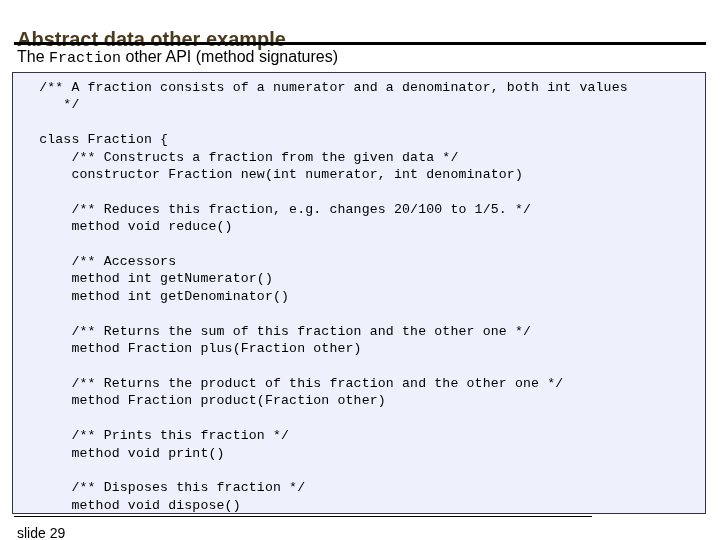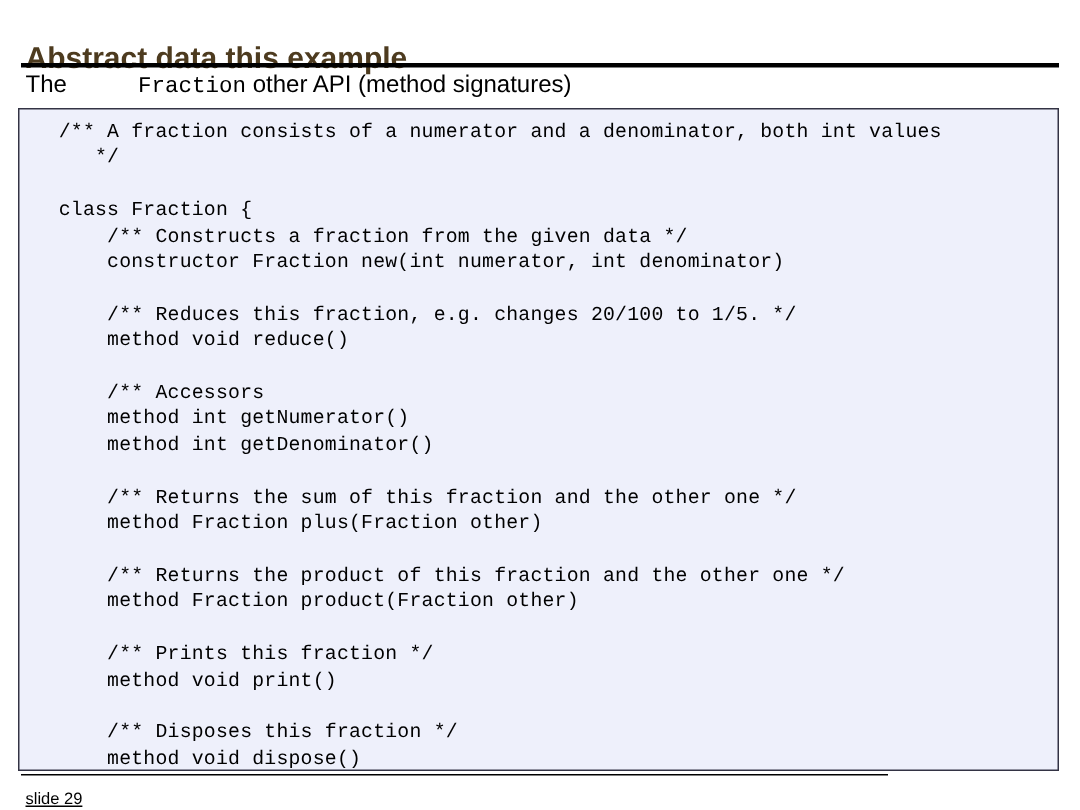--- a/index.html
+++ b/index.html
@@ -54,21 +54,20 @@
     top: 47px;
     width: 688px;
     font-size: 16px;
     line-height: 20px;
     color: #000000;
     white-space: nowrap;
   }
   .subtitle .mono {
     font-family: "Liberation Mono", "DejaVu Sans Mono", monospace;
     font-size: 15px;
-    margin-left: 43px;
   }
 
   
   .code-block {
     position: absolute;
     left: 12px;
     top: 72px;
     width: 694px;
     height: 442px;
     box-sizing: border-box;
@@ -107,33 +106,32 @@
     white-space: nowrap;
   }
   .footer-link {
     color: #1a1a8c;
     text-decoration: underline;
   }
   .footer-line2 {
     position: absolute;
     left: 17px;
     top: 528px;
-    font-size: 11px;
+    font-size: 14px;
     line-height: 11.5px;
     color: #000000;
     white-space: nowrap;
-    text-decoration: underline;
   }
 </style>
 </head>
 <body>
 
 <div class="slide">
 
-  <h1 class="slide-title">Abstract data this example</h1>
+  <h1 class="slide-title">Abstract data other example</h1>
 
   <div class="title-rule"></div>
 
   <div class="subtitle"><span>The </span><span class="mono">Fraction</span><span> other API (method signatures)</span></div>
 
   <div class="code-block">
     <pre class="code-text">  /** A fraction consists of a numerator and a denominator, both int values
      */
 
   class Fraction {

